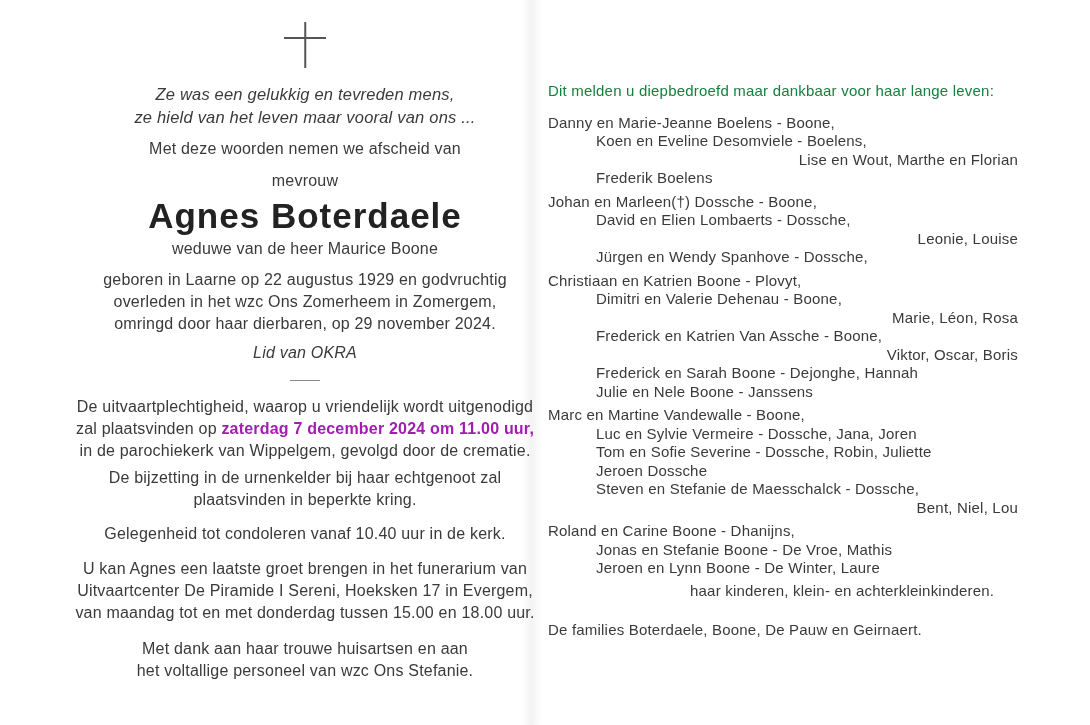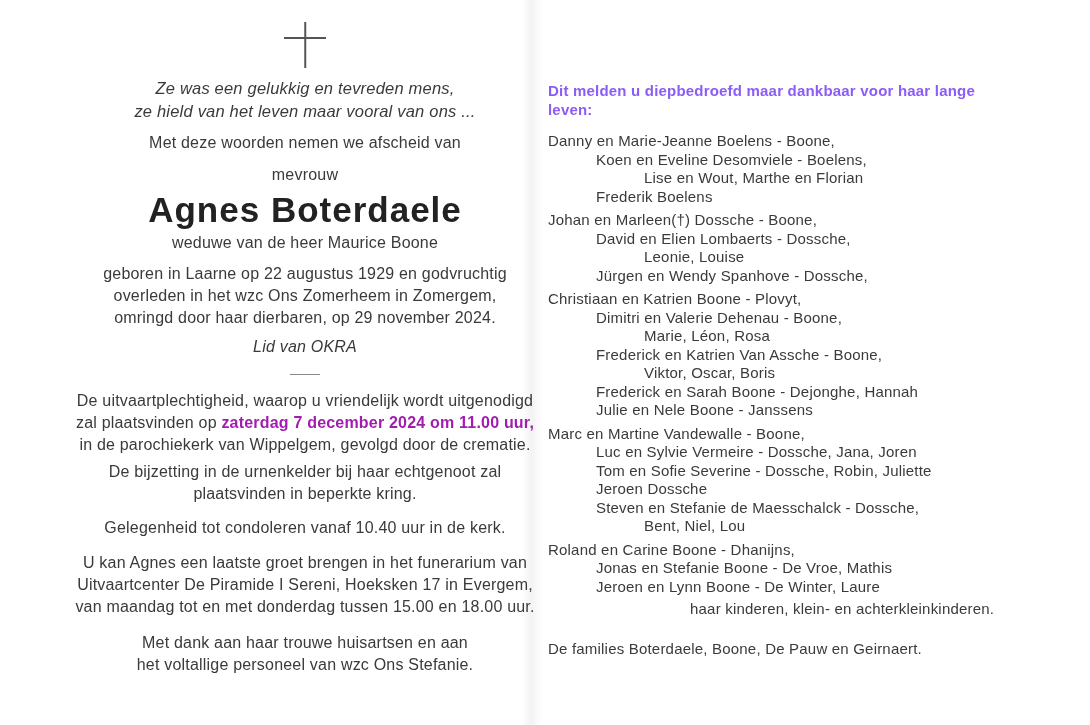--- a/index.html
+++ b/index.html
@@ -22,46 +22,46 @@
   
   .left-col {
     position: absolute; left: 55px; top: 0; width: 500px;
     text-align: center;
     font-size: 16px; line-height: 22px; letter-spacing: 0.2px;
   }
   .cross { position: relative; margin: 22px auto 0; width: 46px; height: 46px; }
   .cross .v { position: absolute; left: 50%; top: 0; width: 1.5px; height: 46px; background: #555; transform: translateX(-50%); }
   .cross .h { position: absolute; top: 15px; left: 2px; right: 2px; height: 1.5px; background: #555; }
 
-  .epitaph   { font-style: italic; margin: 9px 0 0; font-size: 16.5px; line-height: 23px; }
+  .epitaph   { font-style: italic; margin: 15px 0 0; font-size: 16.5px; line-height: 23px; }
   .intro     { margin: 9px 0 0; }
   .honorific { margin: 10px 0 0; }
   .name      { margin: 3px 0 0; font-size: 35px; line-height: 42px; font-weight: 700; color: #222; letter-spacing: 1px; }
   .widow     { margin: 1px 0 0; }
   .life      { margin: 9px 0 0; }
   .membership{ font-style: italic; margin: 7px 0 16px; }
   .divider   { width: 30px; height: 1px; background: #888; margin: 15px auto 0; }
   .service   { margin: 15px 0 0; }
   .bold      { font-weight: 700; color: #a21caf; }
   .interment { margin: 5px 0 0; }
   .condolences { margin: 12px 0 0; }
   .visitation  { margin: 13px 0 0; }
   .thanks      { margin: 14px 0 0; }
 
   
   .right-col {
     position: absolute; left: 548px; top: 82px; width: 470px;
     font-size: 15px; line-height: 18.5px; letter-spacing: 0.2px;
   }
-  .rc-header { font-weight: 700; color: #8b5cf6; margin: 0 0 13px; }
+  .rc-header { font-weight: 400; color: #15803d; margin: 0 0 13px; }
   .family-group + .family-group { margin-top: 5px; }
   .fam-line { white-space: nowrap; }
   .indent-0 { padding-left: 0; }
   .indent-1 { padding-left: 48px; }
-  .indent-2 { padding-left: 96px; }
+  .indent-2 { padding-left: 96px; text-align: right; }
   .children-note { margin-top: 4px; padding-left: 142px; }
   .families-line { margin-top: 21px; }
 </style>
 </head>
 <body>
 
 <div class="page">
   <div class="fold"></div>
 
   <div class="left-col">

